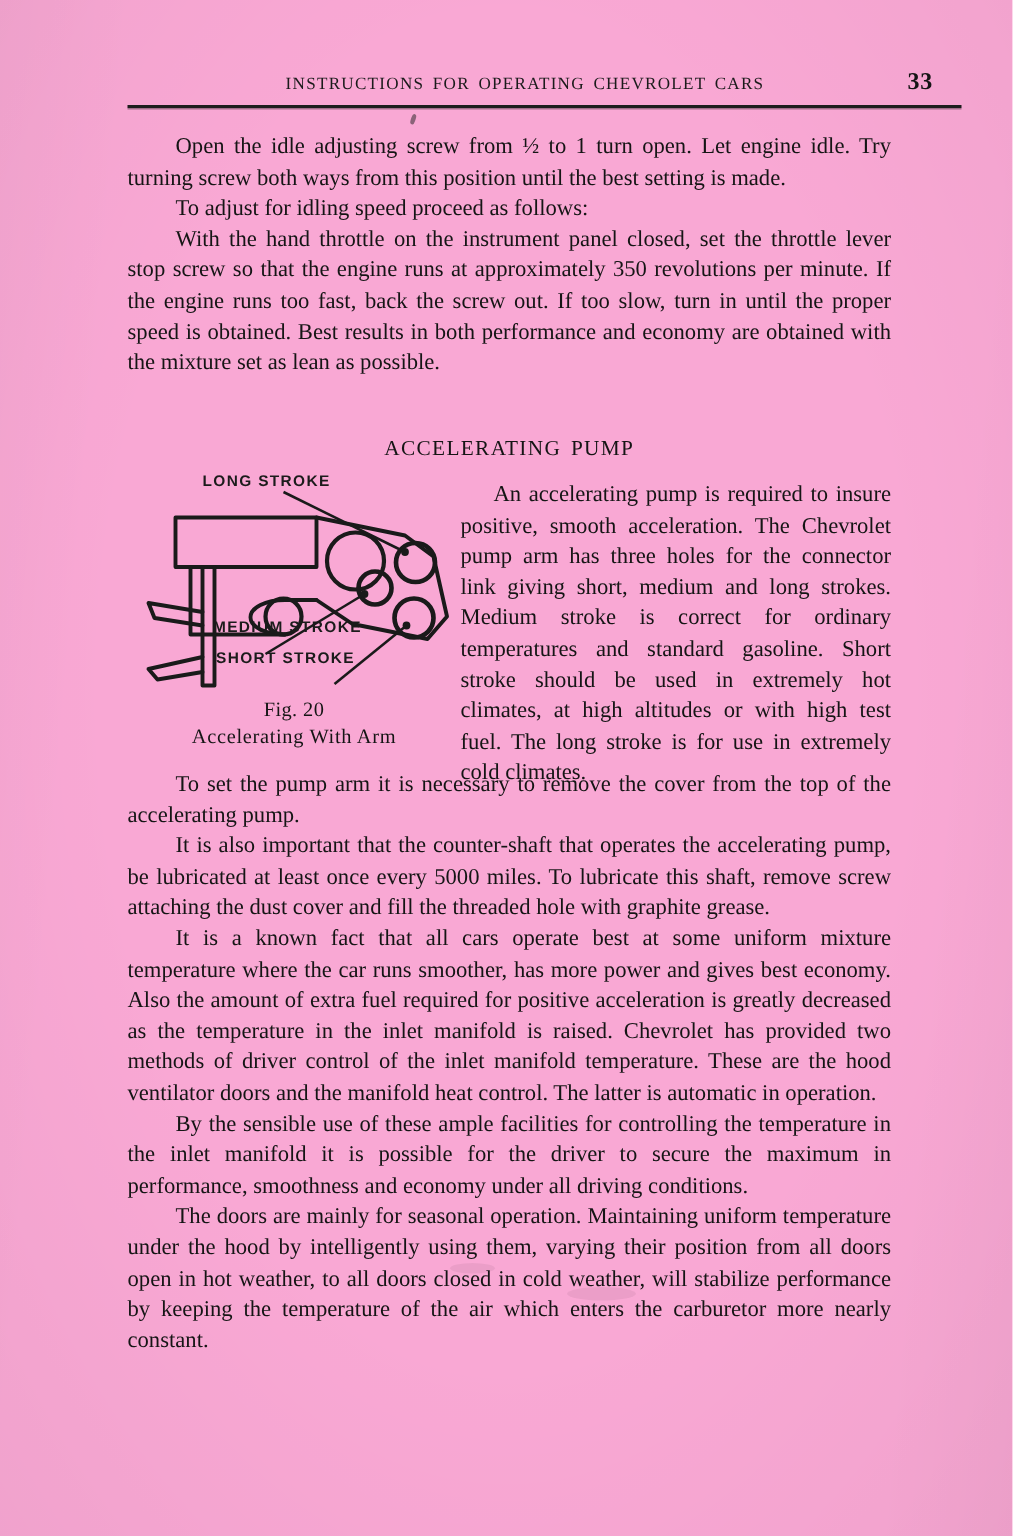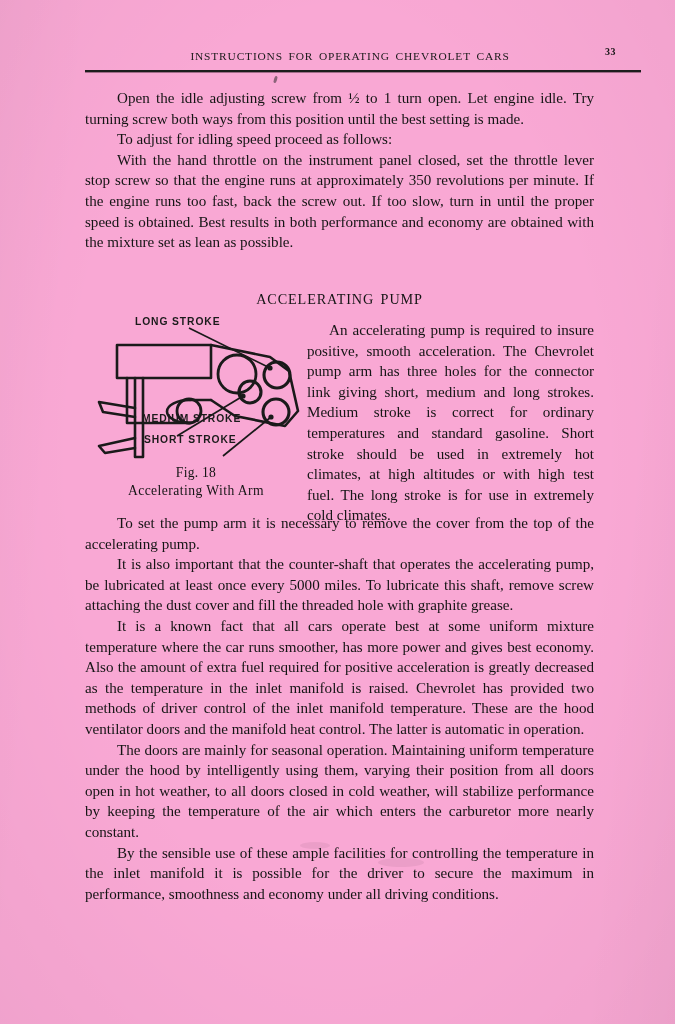--- a/index.html
+++ b/index.html
@@ -47,21 +47,21 @@
     font-size: 11.4px;
     letter-spacing: 0.85px;
     word-spacing: 2px;
     white-space: nowrap;
     color: #1b1b1b;
   }
   .runhead-folio {
     position: absolute;
     left: 520px;
     top: 46px;
-    font-size: 10px;
+    font-size: 16px;
     font-weight: bold;
     letter-spacing: 0.5px;
     color: #151515;
   }
   .runhead-rule {
     position: absolute;
     left: 0px;
     top: 70px;
     width: 556px;
     height: 2px;
@@ -238,32 +238,32 @@
           <circle cx="186" cy="101" r="2.6" fill="#1a1a1a"></circle>
         </svg>
 
         <div style="position:absolute; left:50px; top:0px; font-family:'Liberation Sans', sans-serif; font-size:10.3px; letter-spacing:0.9px; font-weight:bold; color:#1b1b1b; white-space:nowrap;">LONG STROKE</div>
 
         <div style="position:absolute; left:57px; top:97px; font-family:'Liberation Sans', sans-serif; font-size:10.3px; letter-spacing:0.9px; font-weight:bold; color:#1b1b1b; white-space:nowrap;">MEDIUM STROKE</div>
 
         <div style="position:absolute; left:59px; top:118px; font-family:Liberation Sans, sans-serif; font-size:10.3px; letter-spacing:0.9px; font-weight:bold; color:#1b1b1b; white-space:nowrap;">SHORT STROKE</div>
 
         <div class="fig-caption">
-          <div>Fig. 18</div>
+          <div>Fig. 20</div>
           <div class="capline2">Accelerating With Arm</div>
         </div>
       </div>
 
       <div class="side-col">
         <p>An accelerating pump is required to insure positive, smooth acceleration. The Chevrolet pump arm has three holes for the connector link giving short, medium and long strokes.  Medium stroke is correct for ordinary temperatures and standard gasoline.  Short stroke should be used in extremely hot climates, at high altitudes or with high test fuel.   The long stroke is for use in extremely cold climates.</p>
       </div>
     </div>
 
     <div class="lower-block">
       <p class="bodytext">To set the pump arm it is necessary to remove the cover from the top of the accelerating pump.</p>
       <p class="bodytext">It is also important that the counter-shaft that operates the accelerating pump, be lubricated at least once every 5000 miles.  To lubricate this shaft, remove screw attaching the dust cover and fill the threaded hole with graphite grease.</p>
       <p class="bodytext">It is a known fact that all cars operate best at some uniform mixture temperature where the car runs smoother, has more power and gives best economy. Also the amount of extra fuel required for positive acceleration is greatly decreased as the temperature in the inlet manifold is raised.   Chevrolet has provided two methods of driver control of the inlet manifold temperature.   These are the hood ventilator doors and the manifold heat control.   The latter is automatic in operation.</p>
+      <p class="bodytext">By the sensible use of these ample facilities for controlling the temperature in the inlet manifold it is possible for the driver to secure the maximum in performance, smoothness and economy under all driving conditions.</p>
       <p class="bodytext">The doors are mainly for seasonal operation.   Maintaining uniform temperature under the hood by intelligently using them, varying their position from all doors open in hot weather, to all doors closed in cold weather, will stabilize performance by keeping the temperature of the air which enters the carburetor more nearly constant.</p>
-      <p class="bodytext">By the sensible use of these ample facilities for controlling the temperature in the inlet manifold it is possible for the driver to secure the maximum in performance, smoothness and economy under all driving conditions.</p>
     </div>
 
   </div>
 </div>
 
 </body></html>

